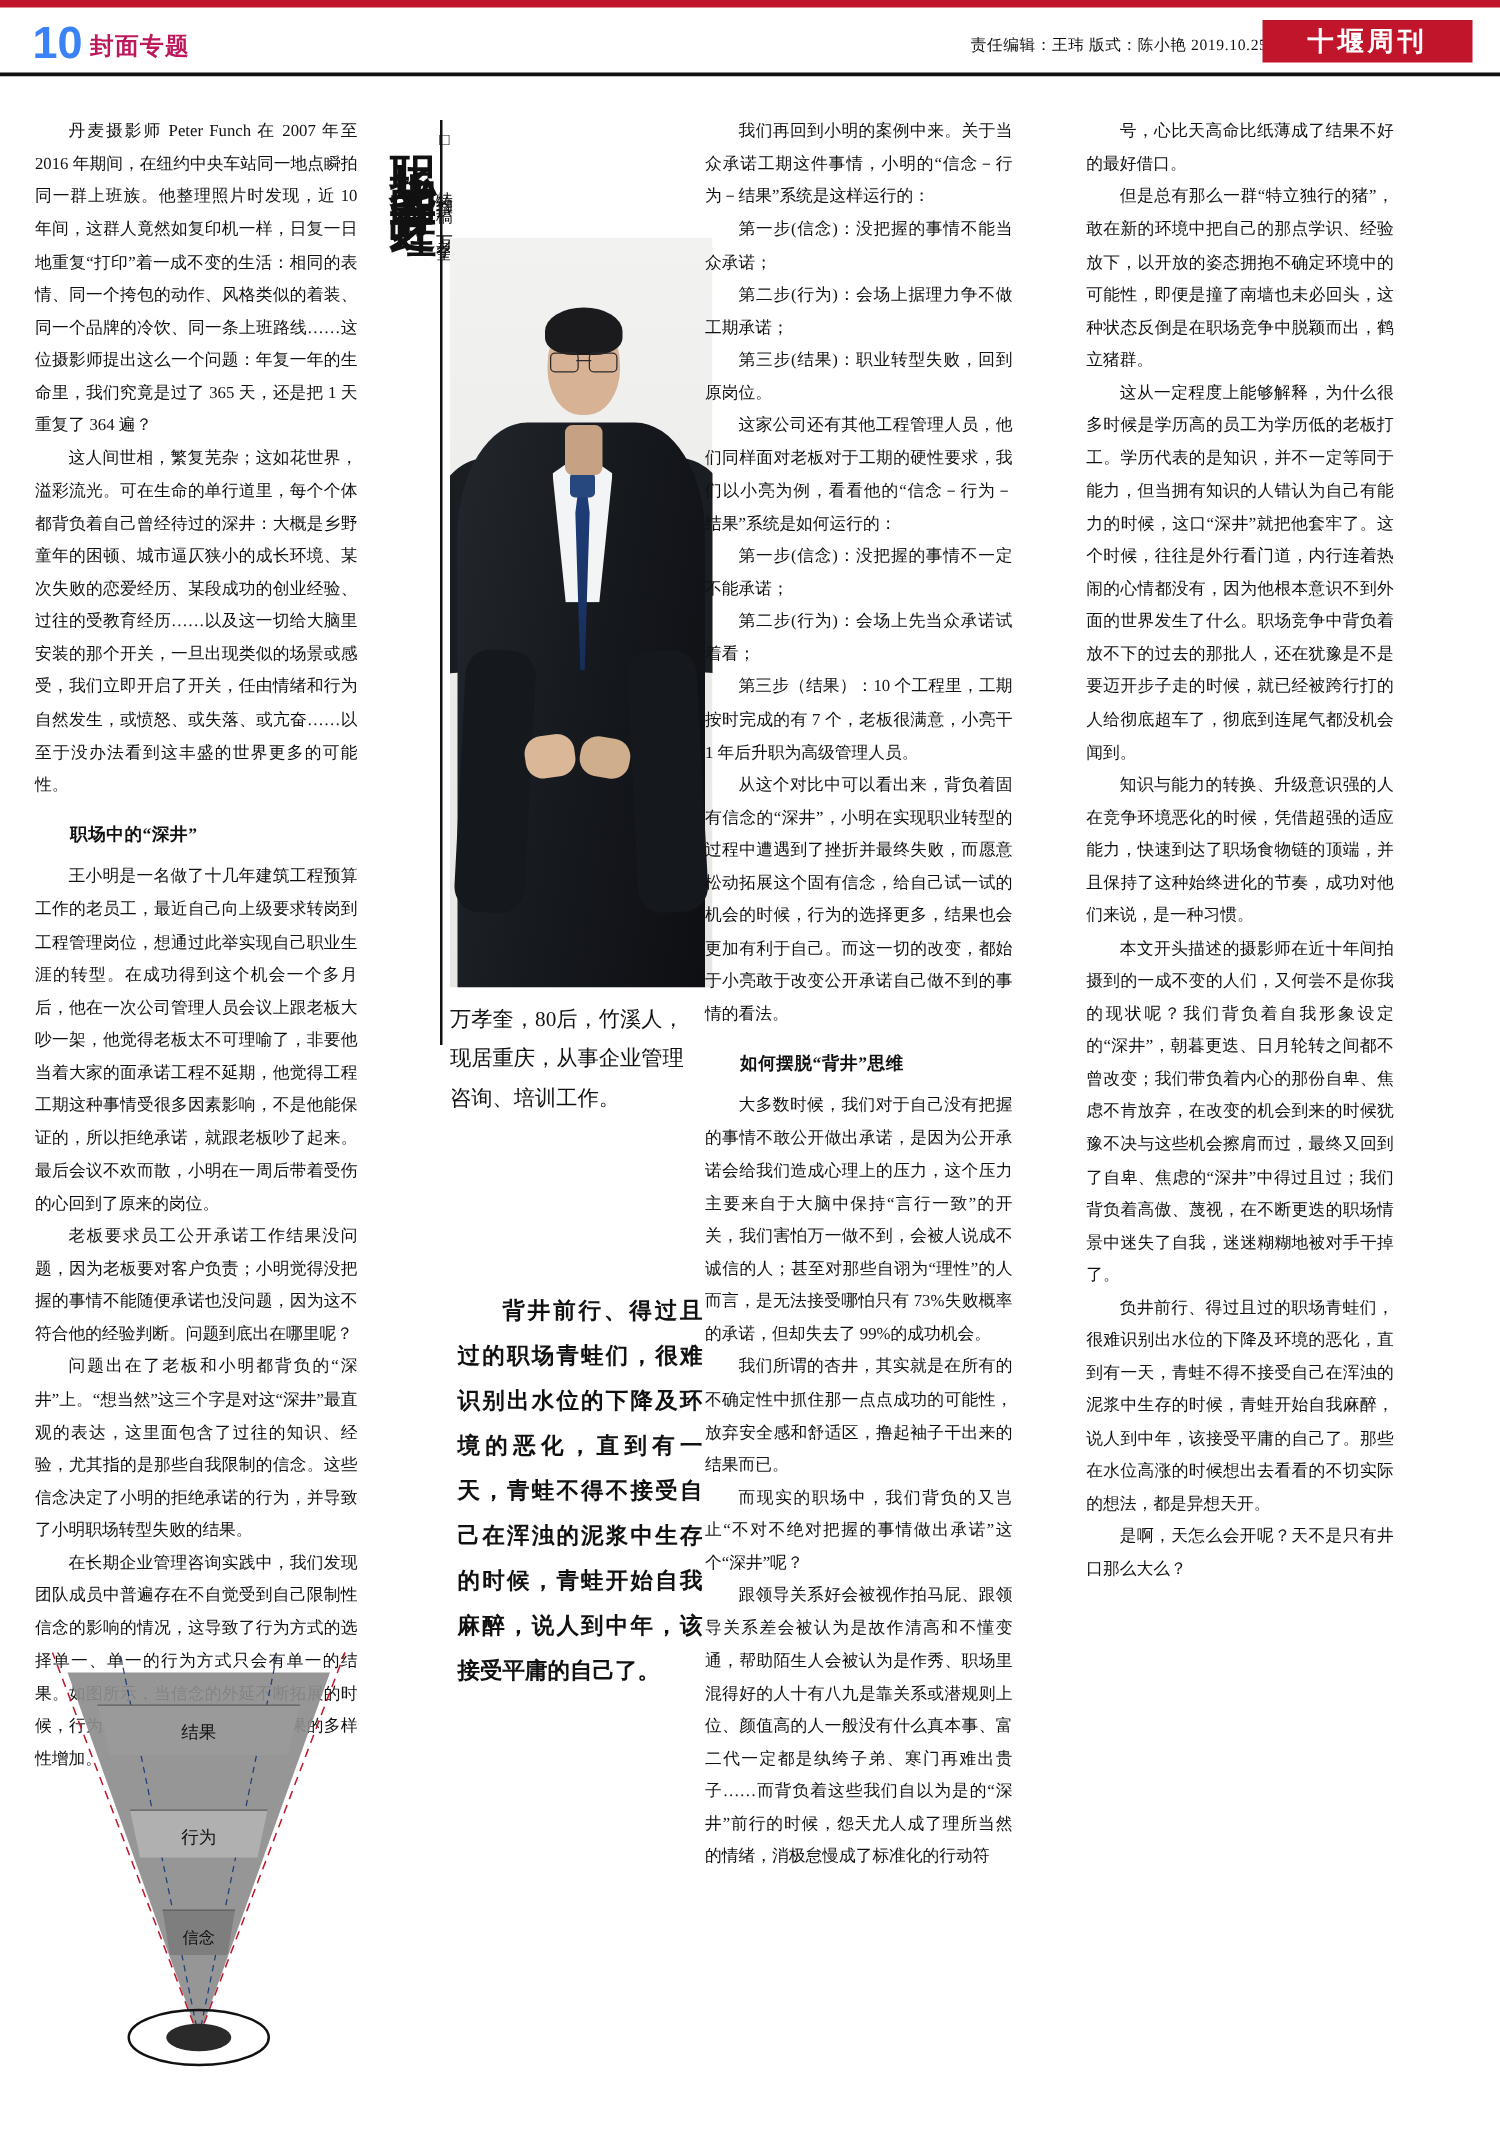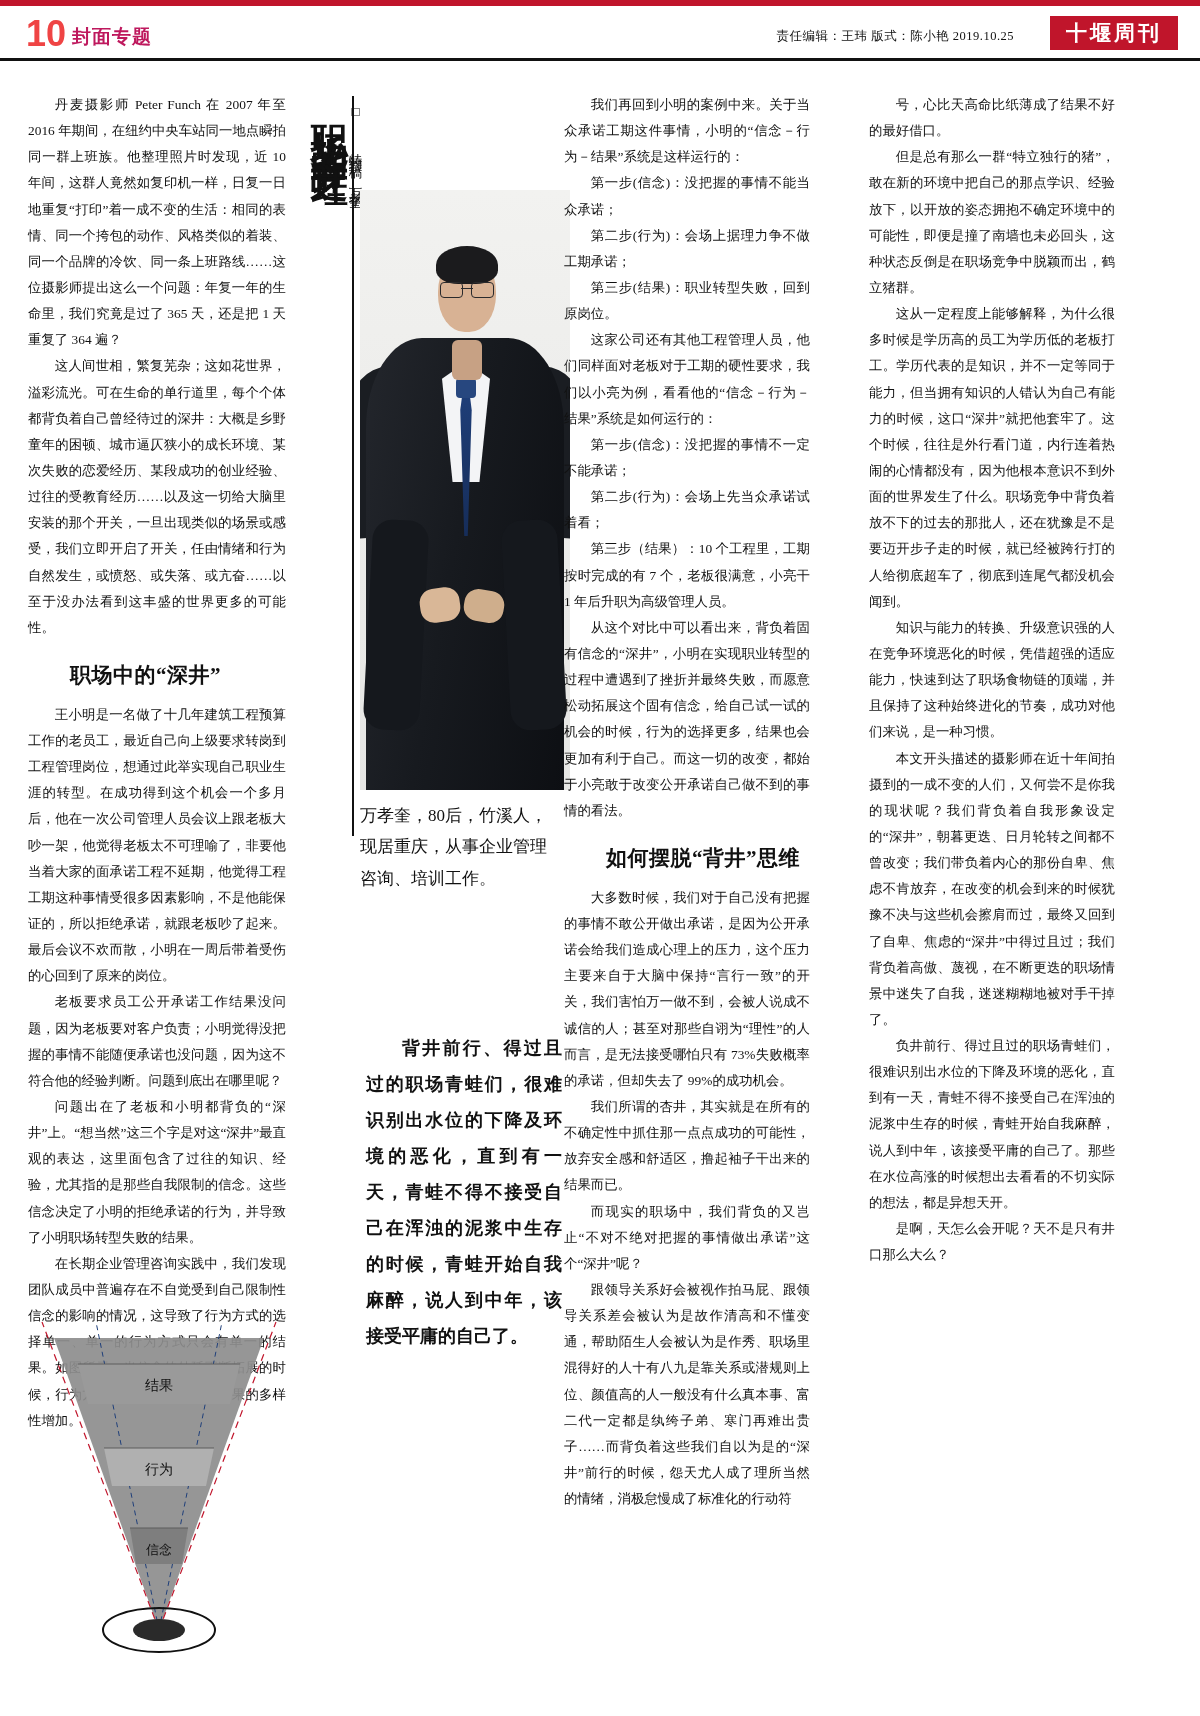--- a/index.html
+++ b/index.html
@@ -17,57 +17,57 @@
   .hdr-red-bar {
     position:absolute; left:0; top:0; width:1200px; height:6px;
     background:#c0152b;
   }
   .hdr-black-rule {
     position:absolute; left:0; top:58px; width:1200px; height:3px;
     background:#111;
   }
   .page-number {
     position:absolute; left:26px; top:16px;
-    font-size:36px; font-weight:bold; color:#ef4444;
+    font-size:36px; font-weight:bold; color:#3b82f6;
     line-height:36px;
     font-family:"Liberation Sans", sans-serif;
   }
   .section-title {
     position:absolute; left:72px; top:24px;
     font-size:19px; font-weight:bold; letter-spacing:1px;
     color:#be185d;
   }
   .hdr-credits {
     position:absolute; right:186px; top:28px;
     font-size:12.5px; color:#111; letter-spacing:0.5px;
     white-space:nowrap;
   }
   .magazine-logo {
     position:absolute; right:22px; top:16px;
-    width:128px; height:34px;
+    width:168px; height:34px;
     background:#c0152b;
     color:#fff; font-weight:bold; font-size:21px;
     letter-spacing:3px;
     display:flex; align-items:center; justify-content:center;
     font-family:"Liberation Serif", serif;
   }
 
   
   .col {
     position:absolute;
     top:92px;
     font-size:13.4px;
     line-height:1.95;
     text-align:justify;
     text-justify:inter-ideograph;
   }
   .col p { margin:0 0 0 0; text-indent:2em; }
   .col p + p { margin-top:0; }
   .subhead {
-    font-weight:bold; font-size:21px; text-indent:0;
+    font-weight:bold; font-size:14px; text-indent:0;
     margin:14px 0 6px 0 !important;
     letter-spacing:0.5px;
   }
 
   #col1 { left:28px;  width:258px; }
   #col3 { left:564px; width:246px; }
   #col4 { left:869px; width:246px; }
 
   
   .headline-vertical {

